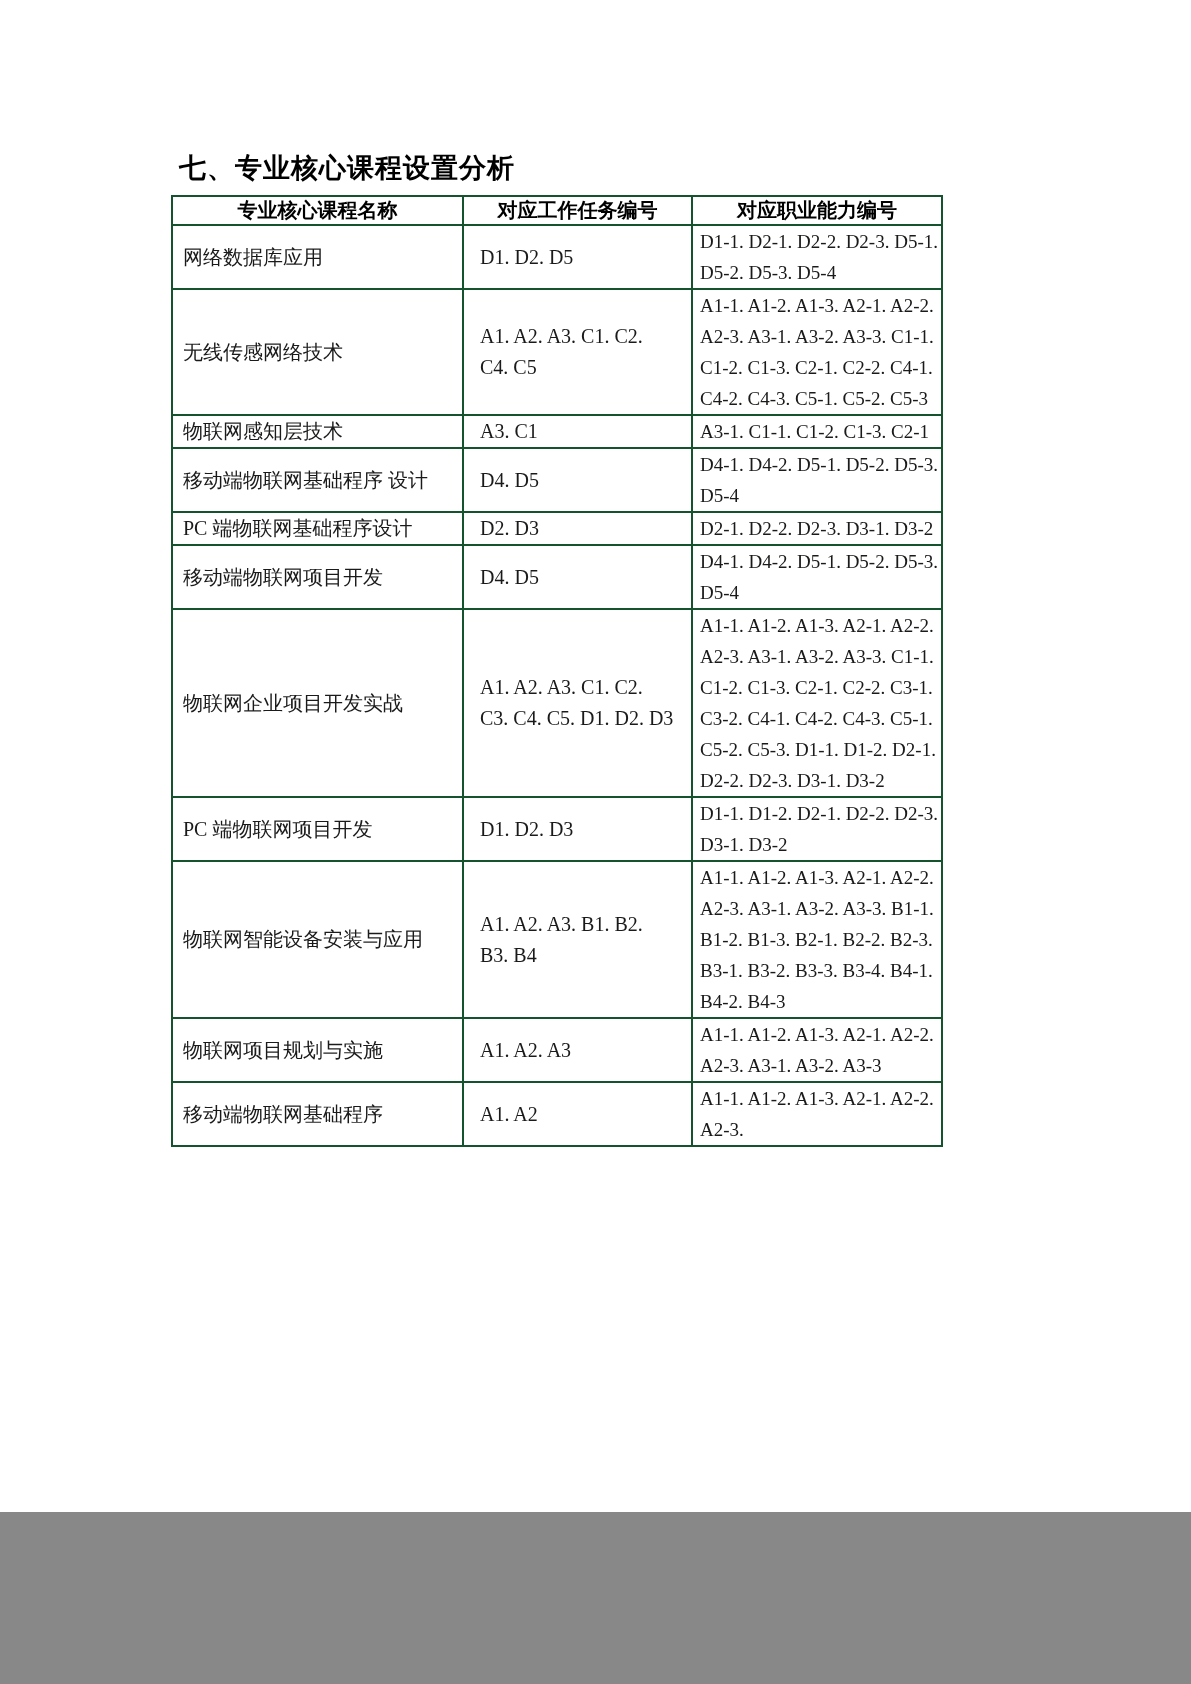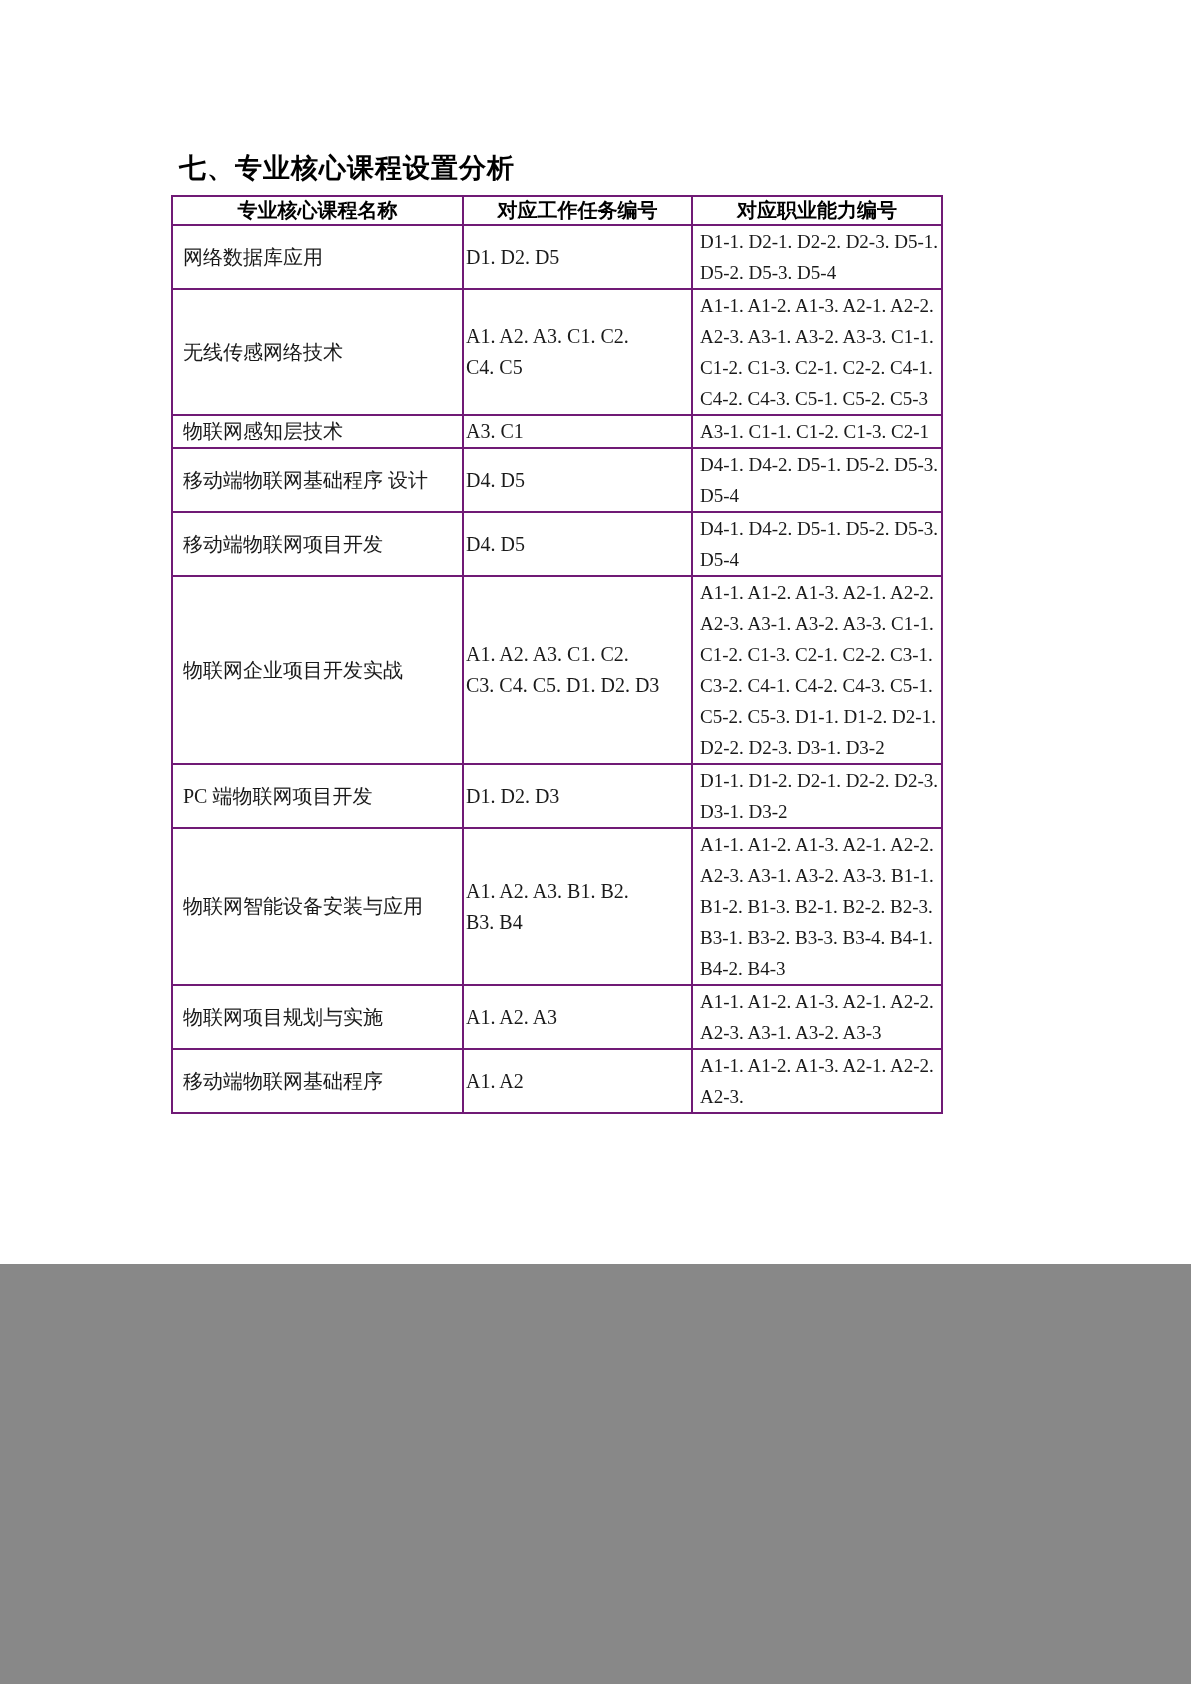--- a/index.html
+++ b/index.html
@@ -1,20 +1,20 @@
 <!DOCTYPE html>
 <html><head>
 <meta charset="utf-8">
 <style>
   * { margin: 0; padding: 0; box-sizing: border-box; }
   html, body { background: #888; }
   .page {
     position: relative;
     width: 1191px;
-    height: 1264px;
+    height: 1512px;
     background: #ffffff;
     margin: 0 auto;
     font-family: "Liberation Serif", "DejaVu Serif", serif;
     color: #1a1a1a;
     overflow: hidden;
   }
   .content {
     position: absolute;
     left: 171px;
     top: 150px;
@@ -31,21 +31,21 @@
     white-space: nowrap;
   }
   table.course-table {
     border-collapse: collapse;
     table-layout: fixed;
     width: 770px;
     background: #ffffff;
   }
   table.course-table th,
   table.course-table td {
-    border: 2px solid #701a75;
+    border: 2px solid #14532d;
     vertical-align: middle;
     overflow: hidden;
   }
   table.course-table th {
     font-family: "Liberation Sans", "DejaVu Sans", sans-serif;
     font-weight: bold;
     font-size: 20px;
     line-height: 23px;
     padding: 2px 2px;
     text-align: center;
@@ -55,21 +55,21 @@
     font-size: 20px;
     line-height: 31px;
     padding-left: 10px;
     padding-right: 4px;
     white-space: pre-line;
     border-radius: 25px;
   }
   td.cell-tasks {
     font-size: 20px;
     line-height: 31px;
-    padding-left: 2px;
+    padding-left: 16px;
     padding-right: 2px;
     white-space: pre-line;
   }
   td.cell-abilities {
     font-size: 19px;
     line-height: 31px;
     padding-left: 7px;
     padding-right: 0px;
     white-space: pre-line;
     margin-left: 32px;
@@ -125,20 +125,25 @@
           <td class="cell-tasks">A3. C1</td>
           <td class="cell-abilities">A3-1. C1-1. C1-2. C1-3. C2-1</td>
         </tr>
         <tr>
           <td class="cell-name">移动端物联网基础程序 设计</td>
           <td class="cell-tasks">D4. D5</td>
           <td class="cell-abilities">D4-1. D4-2. D5-1. D5-2. D5-3.
 D5-4</td>
         </tr>
         <tr>
+          <td class="cell-name">PC 端物联网基础程序设计</td>
+          <td class="cell-tasks">D2. D3</td>
+          <td class="cell-abilities">D2-1. D2-2. D2-3. D3-1. D3-2</td>
+        </tr>
+        <tr>
           <td class="cell-name">移动端物联网项目开发</td>
           <td class="cell-tasks">D4. D5</td>
           <td class="cell-abilities">D4-1. D4-2. D5-1. D5-2. D5-3.
 D5-4</td>
         </tr>
         <tr>
           <td class="cell-name">物联网企业项目开发实战</td>
           <td class="cell-tasks">A1. A2. A3. C1. C2.
 C3. C4. C5. D1. D2. D3</td>
           <td class="cell-abilities">A1-1. A1-2. A1-3. A2-1. A2-2.

